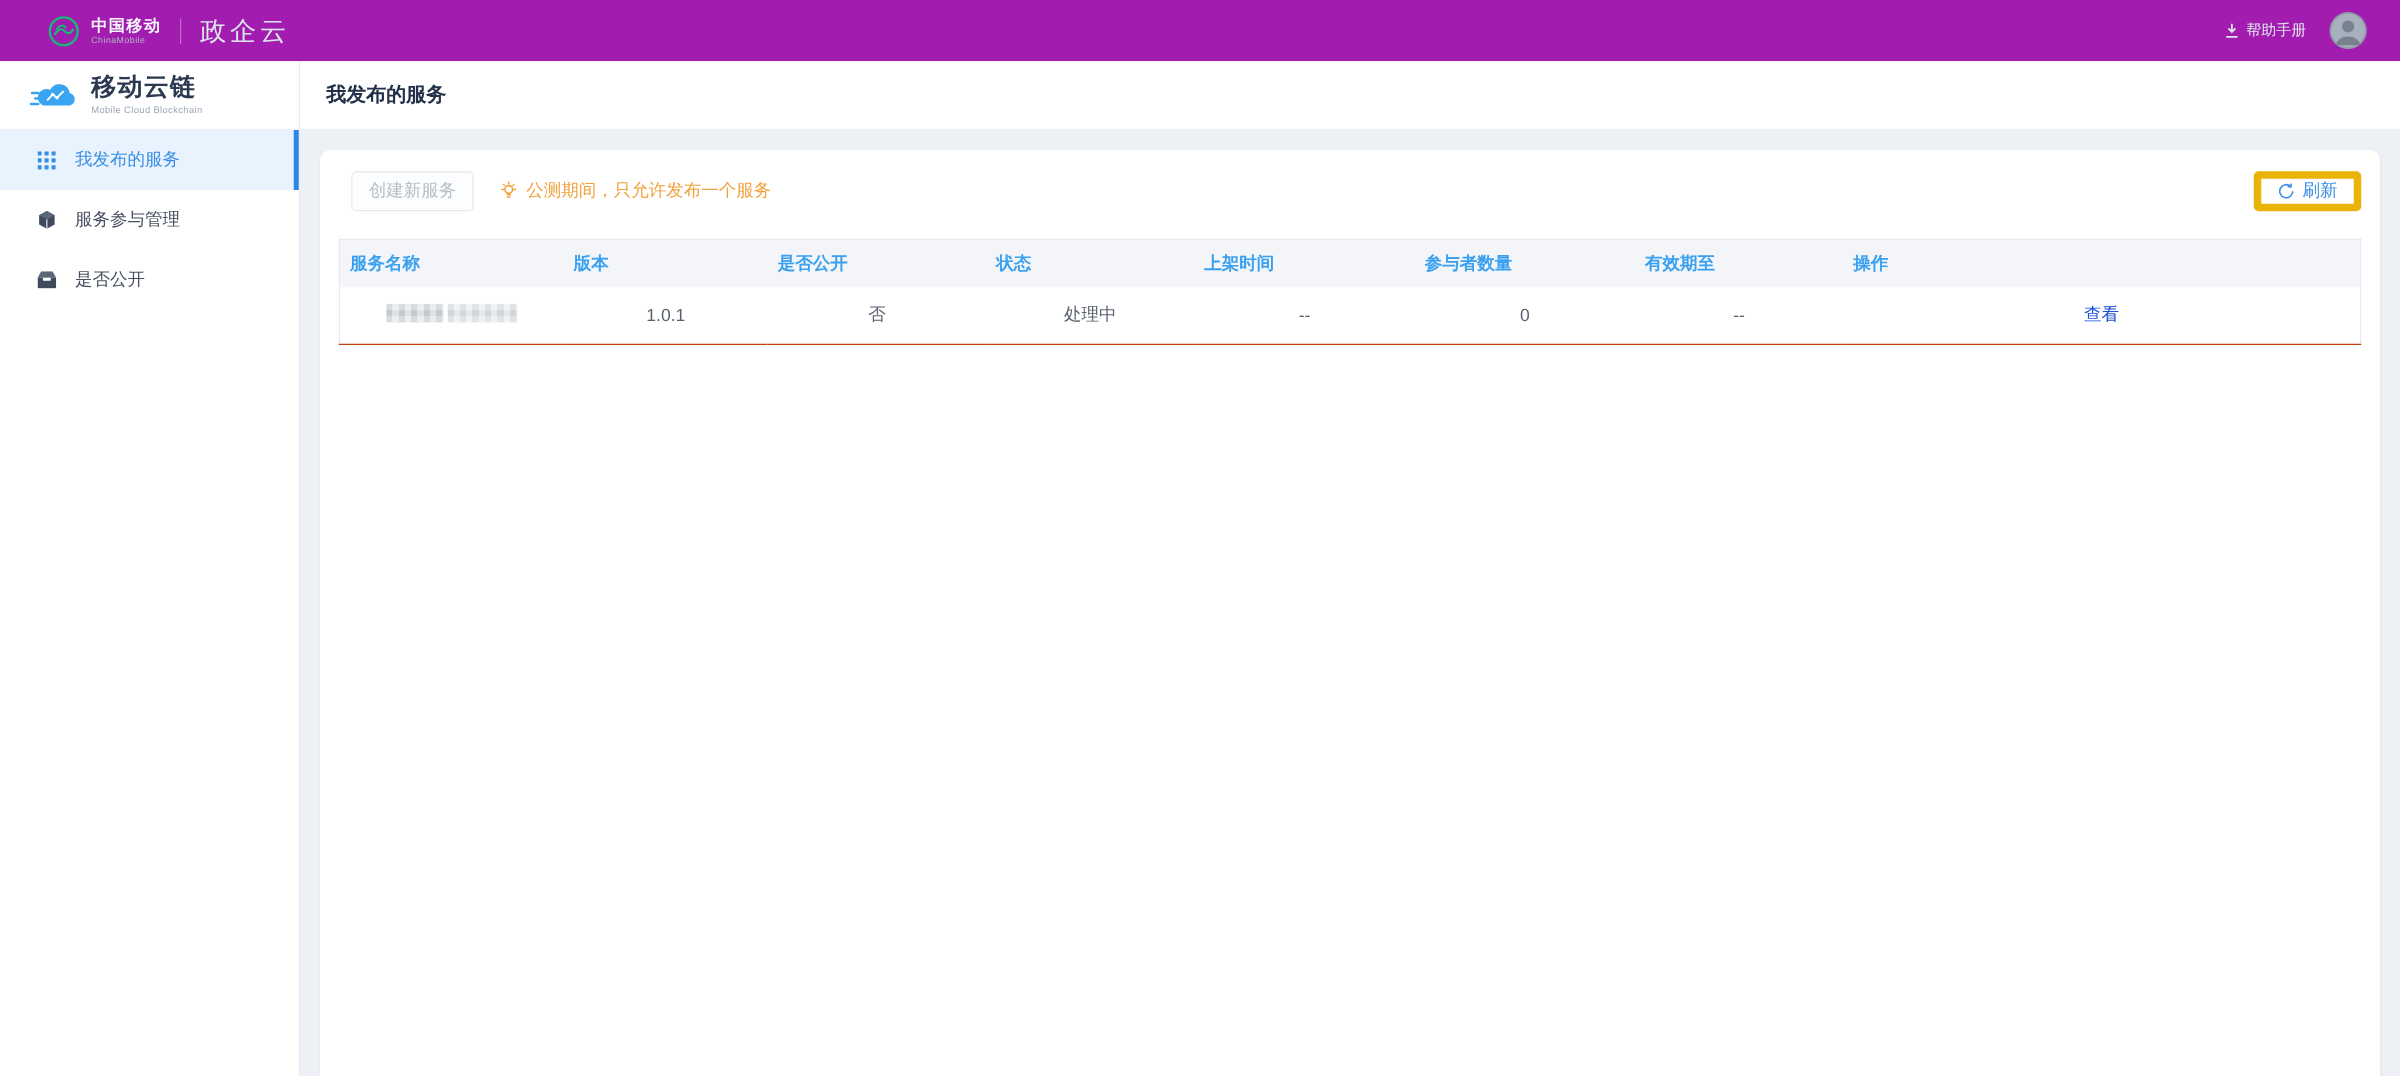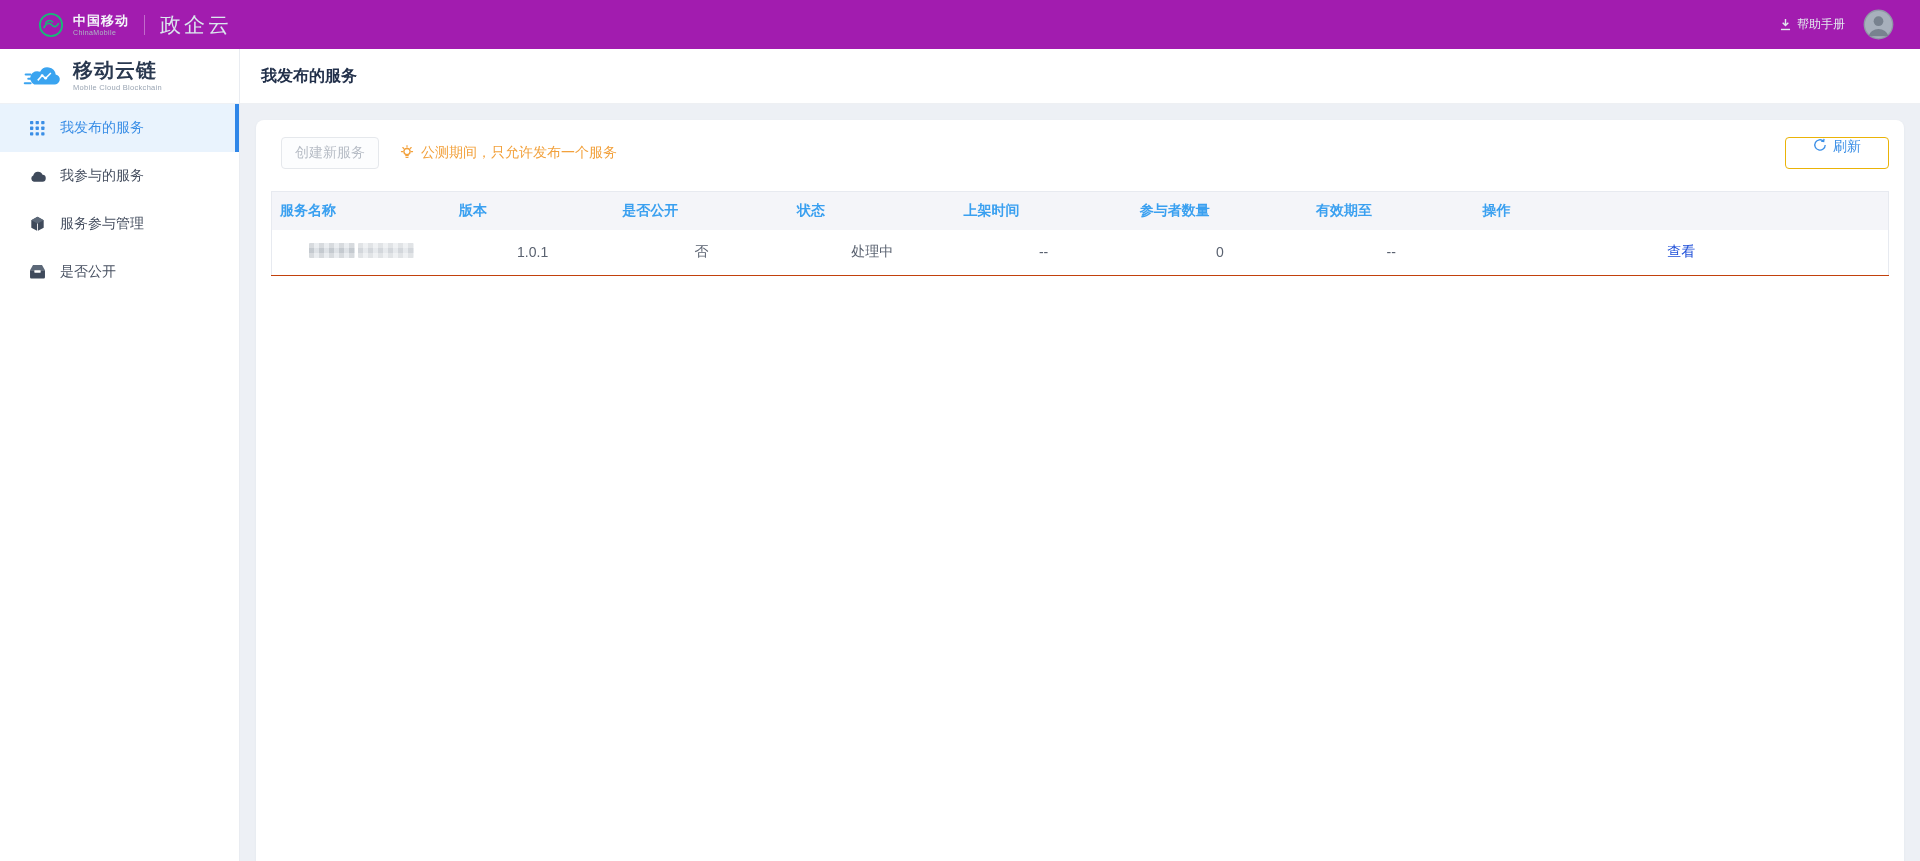--- a/index.html
+++ b/index.html
@@ -39,23 +39,23 @@
   .pagebar h1 { font-size:16px; font-weight:bold; color:#22304a; }
   .content { flex:1; padding:16px 16px 0 16px; }
   .card { background:#ffffff; border-radius:8px 8px 0 0; height:100%;
           box-shadow:0 1px 3px rgba(30,50,80,.05); padding:17px 15px 0 15px; }
 
   .toolbar { display:flex; align-items:center; margin-bottom:22px; }
   .btn-create { height:32px; padding:0 13px; background:#fcfdfe; border:1px solid #e5e8ec;
                 border-radius:4px; color:#b7bdc6; font-size:14px; cursor:not-allowed; margin-left:10px; }
   .notice { display:flex; align-items:center; gap:6px; margin-left:20px;
             color:#f2a13c; font-size:14px; }
-  .btn-refresh { height:32px; padding:0 27px; margin-left:auto; background:#ffffff;
-                 border:1px solid #eab308; border-radius:4px; color:#3a8ee6; font-size:14px;
-                 display:flex; align-items:flex-start; gap:6px; cursor:pointer; }
+  .btn-refresh { height:32px; padding:0 13px; margin-left:auto; background:#ffffff;
+                 border:6px solid #eab308; border-radius:4px; color:#3a8ee6; font-size:14px;
+                 display:flex; align-items:center; gap:6px; cursor:pointer; }
 
   table { width:100%; border-collapse:collapse; table-layout:fixed;
           border:1px solid #e7eaf0; font-size:14px; }
   thead tr { background:#f4f5f9; }
   th { text-align:left; font-weight:bold; color:#3aa0f0; padding:10px 8px; height:37px; }
   td { text-align:center; color:#5a6270; padding:13px 8px; height:45px;
        border-bottom:1px solid #c2410c; background:#fff; }
   .view-link { color:#1d4ed8; cursor:pointer; text-decoration:none; }
 
   .redacted { display:inline-flex; gap:3px; filter:blur(.6px); }
@@ -136,28 +136,20 @@
               <rect x="11.2" y="0" width="3.3" height="3.3" rx=".7"></rect>
             <rect x="0" y="5.6" width="3.3" height="3.3" rx=".7"></rect>
               <rect x="5.6" y="5.6" width="3.3" height="3.3" rx=".7"></rect>
               <rect x="11.2" y="5.6" width="3.3" height="3.3" rx=".7"></rect>
             <rect x="0" y="11.2" width="3.3" height="3.3" rx=".7"></rect>
               <rect x="5.6" y="11.2" width="3.3" height="3.3" rx=".7"></rect>
               <rect x="11.2" y="11.2" width="3.3" height="3.3" rx=".7"></rect>
           </svg>
         </span>
         <span>我发布的服务</span>
-      </div>
-      <div class="nav-item">
-        <span class="nicon">
-          <svg width="17" height="12" viewBox="0 0 24 16">
-            <path d="M19.2 6.4A7 7 0 0 0 6 7.3 4.6 4.6 0 0 0 6.8 16h11.7a4.4 4.4 0 0 0 .7-9.6z" fill="#3f4a5b"></path>
-          </svg>
-        </span>
-        <span>我参与的服务</span>
       </div>
       <div class="nav-item">
         <span class="nicon">
           <svg width="15" height="16" viewBox="0 0 16 17">
             <path d="M8 .8 14.6 4.4v8L8 16 1.4 12.4v-8z" fill="#3f4a5b"></path>
             <path d="M8 .8 14.6 4.4 8 8 1.4 4.4z" fill="#5c6878"></path>
             <path d="M8 8v8" stroke="#ffffff" stroke-width=".9"></path>
           </svg>
         </span>
         <span>服务参与管理</span>

